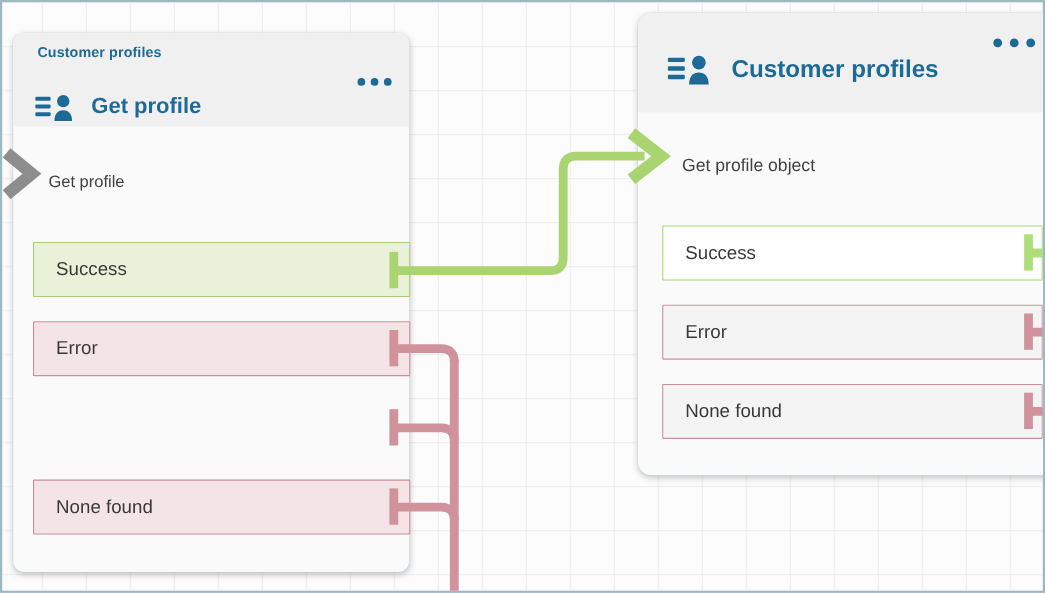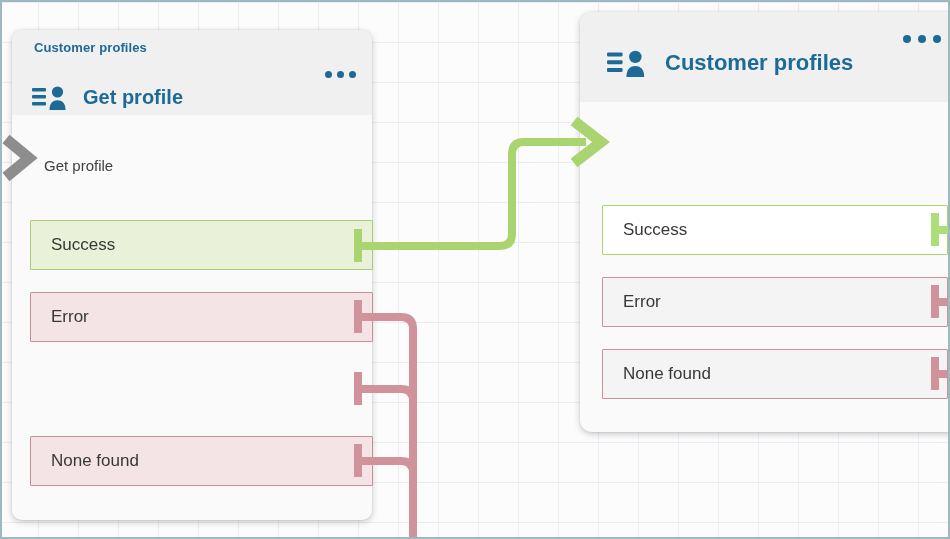--- a/index.html
+++ b/index.html
@@ -121,20 +121,21 @@
             <rect x="0" y="11" width="14" height="3.6" rx="1"></rect>
             <rect x="0" y="18" width="14" height="3.6" rx="1"></rect>
             <circle cx="25.5" cy="8" r="5.6"></circle>
             <path d="M17.5,26 C17.5,19 21,16.2 25.5,16.2 C30,16.2 33.5,19 33.5,26 Z"></path>
           </g>
         </svg>
         <span class="block-title">Customer profiles</span>
       </div>
     </div>
 
+    <div class="action-label">Get profile object</div>
 
     <div class="out-row row-success-open q1">Success</div>
     <div class="out-row row-error-open q2">Error</div>
     <div class="out-row row-error-open q3">None found</div>
   </div>
 
   <svg class="wires" width="950" height="539" viewBox="0 0 950 539">
 
     <path d="M4,137 L27,156 L4,175" fill="none" stroke="#8d8d8d" stroke-width="11"></path>
 

